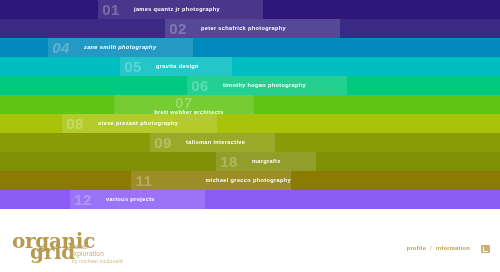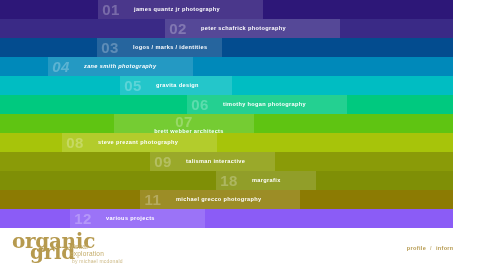--- a/index.html
+++ b/index.html
@@ -6,21 +6,21 @@
   html, body {
     margin: 0;
     padding: 0;
     background: #ffffff;
   }
   body {
     font-family: "Liberation Sans", sans-serif;
   }
   #stage {
     position: relative;
-    width: 453px;
+    width: 500px;
     height: 272px;
     overflow: hidden;
     background: #ffffff;
   }
 
   
   #grid {
     position: absolute;
     left: 0;
     top: 0;
@@ -181,26 +181,20 @@
           <div class="rownum">01</div>
           <div class="rowtitle">james quantz jr photography</div>
         </div>
       </div>
       <div class="row" style="height: 19px; background: rgb(58, 42, 134);">
         <div class="rowbar" style="left: 165px; width: 175px;">
           <div class="rownum">02</div>
           <div class="rowtitle">peter schafrick photography</div>
         </div>
       </div>
-      <div class="row" style="height: 19px; background: rgb(3, 76, 143);">
-        <div class="rowbar" style="left: 97px; width: 125px;">
-          <div class="rownum">03</div>
-          <div class="rowtitle">logos / marks / identities</div>
-        </div>
-      </div>
       <div class="row" style="height: 19px; background: rgb(0, 137, 186);">
         <div class="rowbar" style="left: 48px; width: 145px; font-style: italic;">
           <div class="rownum">04</div>
           <div class="rowtitle">zane smith photography</div>
         </div>
       </div>
       <div class="row" style="height: 19px; background: rgb(0, 189, 194);">
         <div class="rowbar" style="left: 120px; width: 112px;">
           <div class="rownum">05</div>
           <div class="rowtitle">gravita design</div>
@@ -230,21 +224,21 @@
           <div class="rowtitle">talisman interactive</div>
         </div>
       </div>
       <div class="row" style="height: 19px; background: rgb(127, 143, 6);">
         <div class="rowbar" style="left: 216px; width: 100px;">
           <div class="rownum">18</div>
           <div class="rowtitle">margrafix</div>
         </div>
       </div>
       <div class="row" style="height: 19px; background: rgb(140, 123, 3);">
-        <div class="rowbar" style="left: 140px; width: 160px;">
+        <div class="rowbar" style="left: 131px; width: 160px; justify-content: space-between;">
           <div class="rownum">11</div>
           <div class="rowtitle">michael grecco photography</div>
         </div>
       </div>
       <div class="row" style="height: 19px; background: #8b5cf6;">
         <div class="rowbar" style="left: 70px; width: 135px;">
           <div class="rownum">12</div>
           <div class="rowtitle">various projects</div>
         </div>
       </div>

